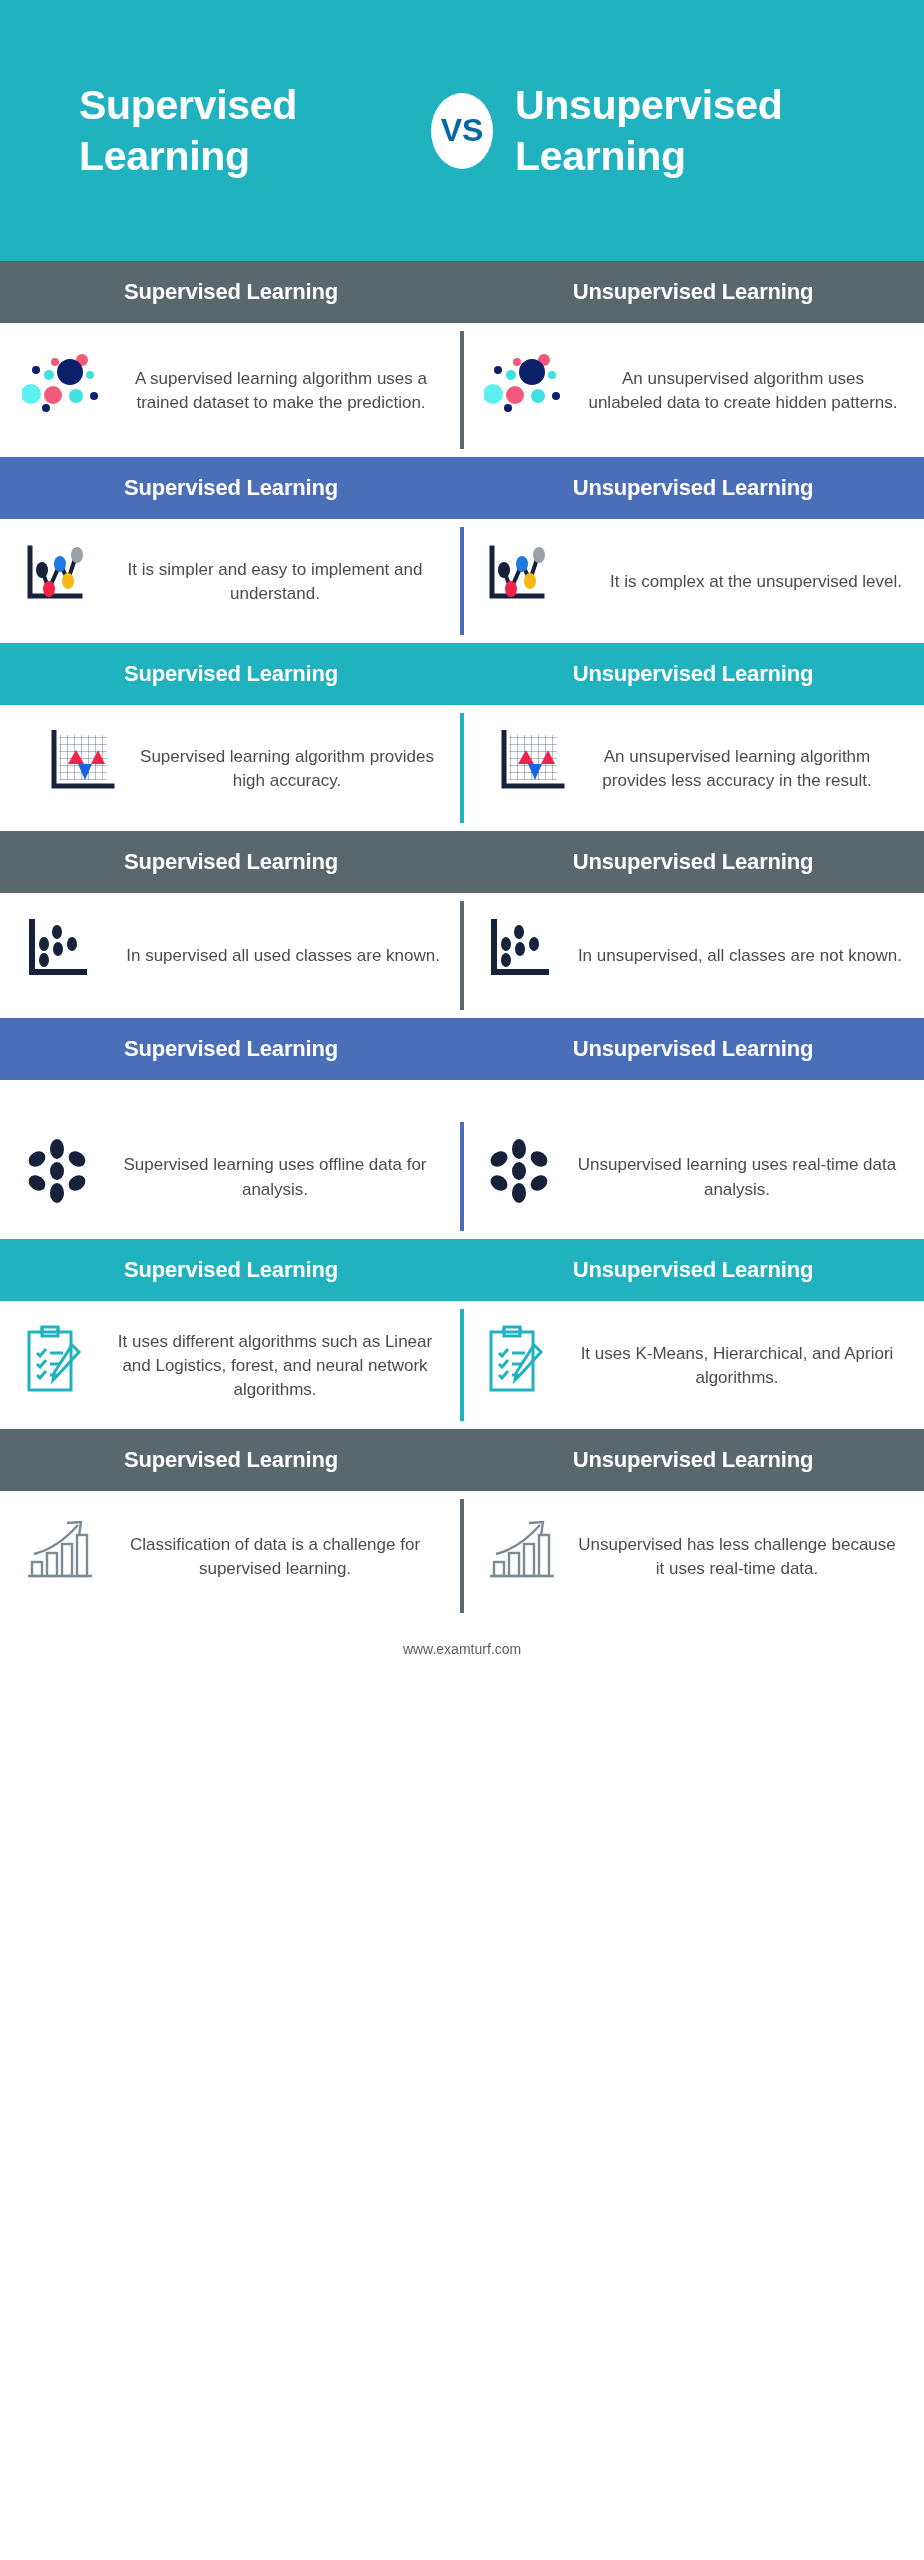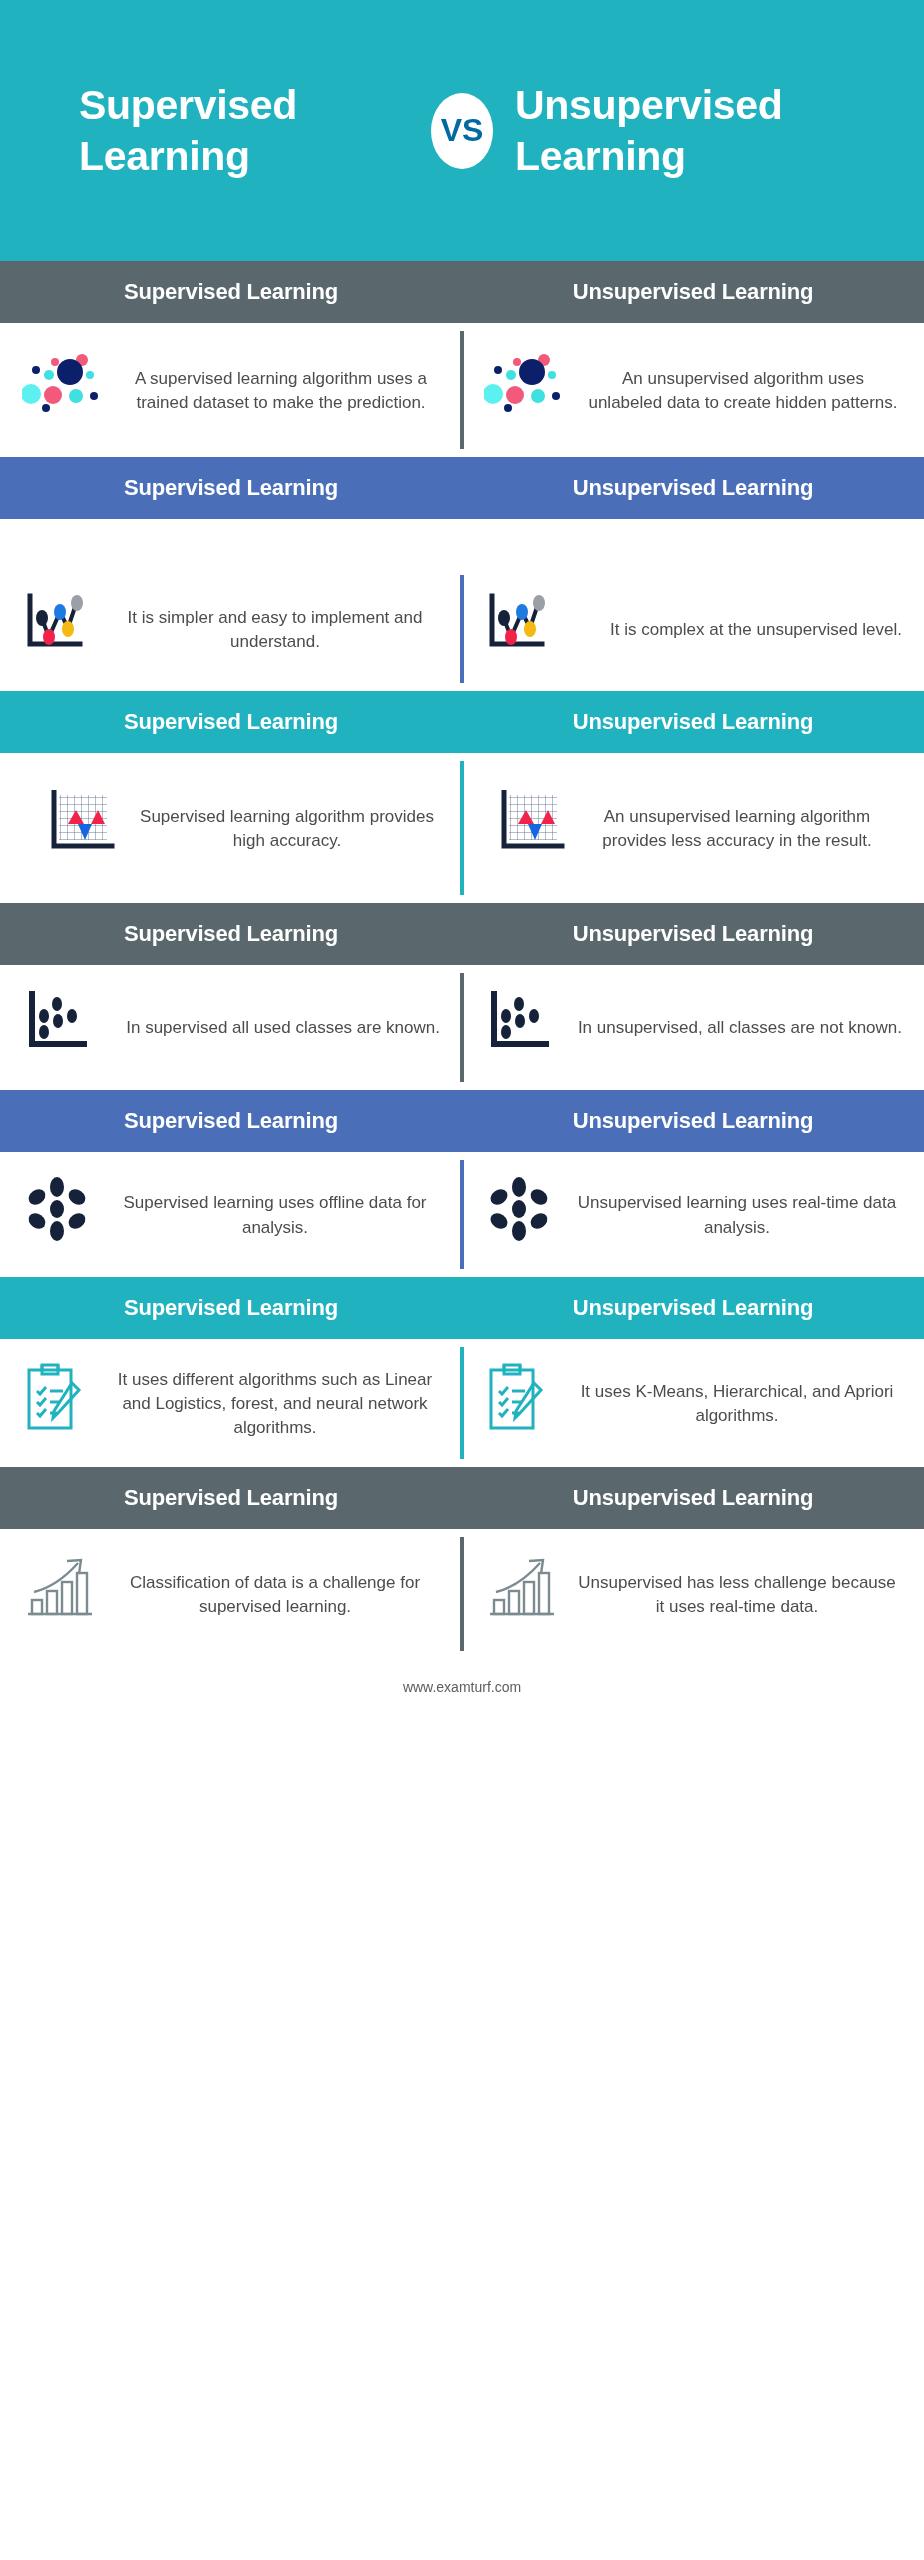--- a/index.html
+++ b/index.html
@@ -101,24 +101,24 @@
   .desc {
     font-size:17px;
     line-height:1.42;
     color:#4c4c4c;
     text-align:center;
     max-width:330px;
   }
 
   
   .row-1 { height:134px; }
-  .row-2 { height:124px;margin-top:48px; }
-  .row-3 { height:150px;padding-left:24px; }
+  .row-2 { height:124px; }
+  .row-3 { height:126px;padding-left:24px; }
   .row-4 { height:125px; }
-  .row-5 { height:125px; }
+  .row-5 { height:125px;margin-top:34px; }
   .row-6 { height:128px; }
   .row-7 { height:130px; }
 
   
   .footer {
     height:56px;
     display:flex;
     align-items:center;
     justify-content:center;
     background:#ffffff;

